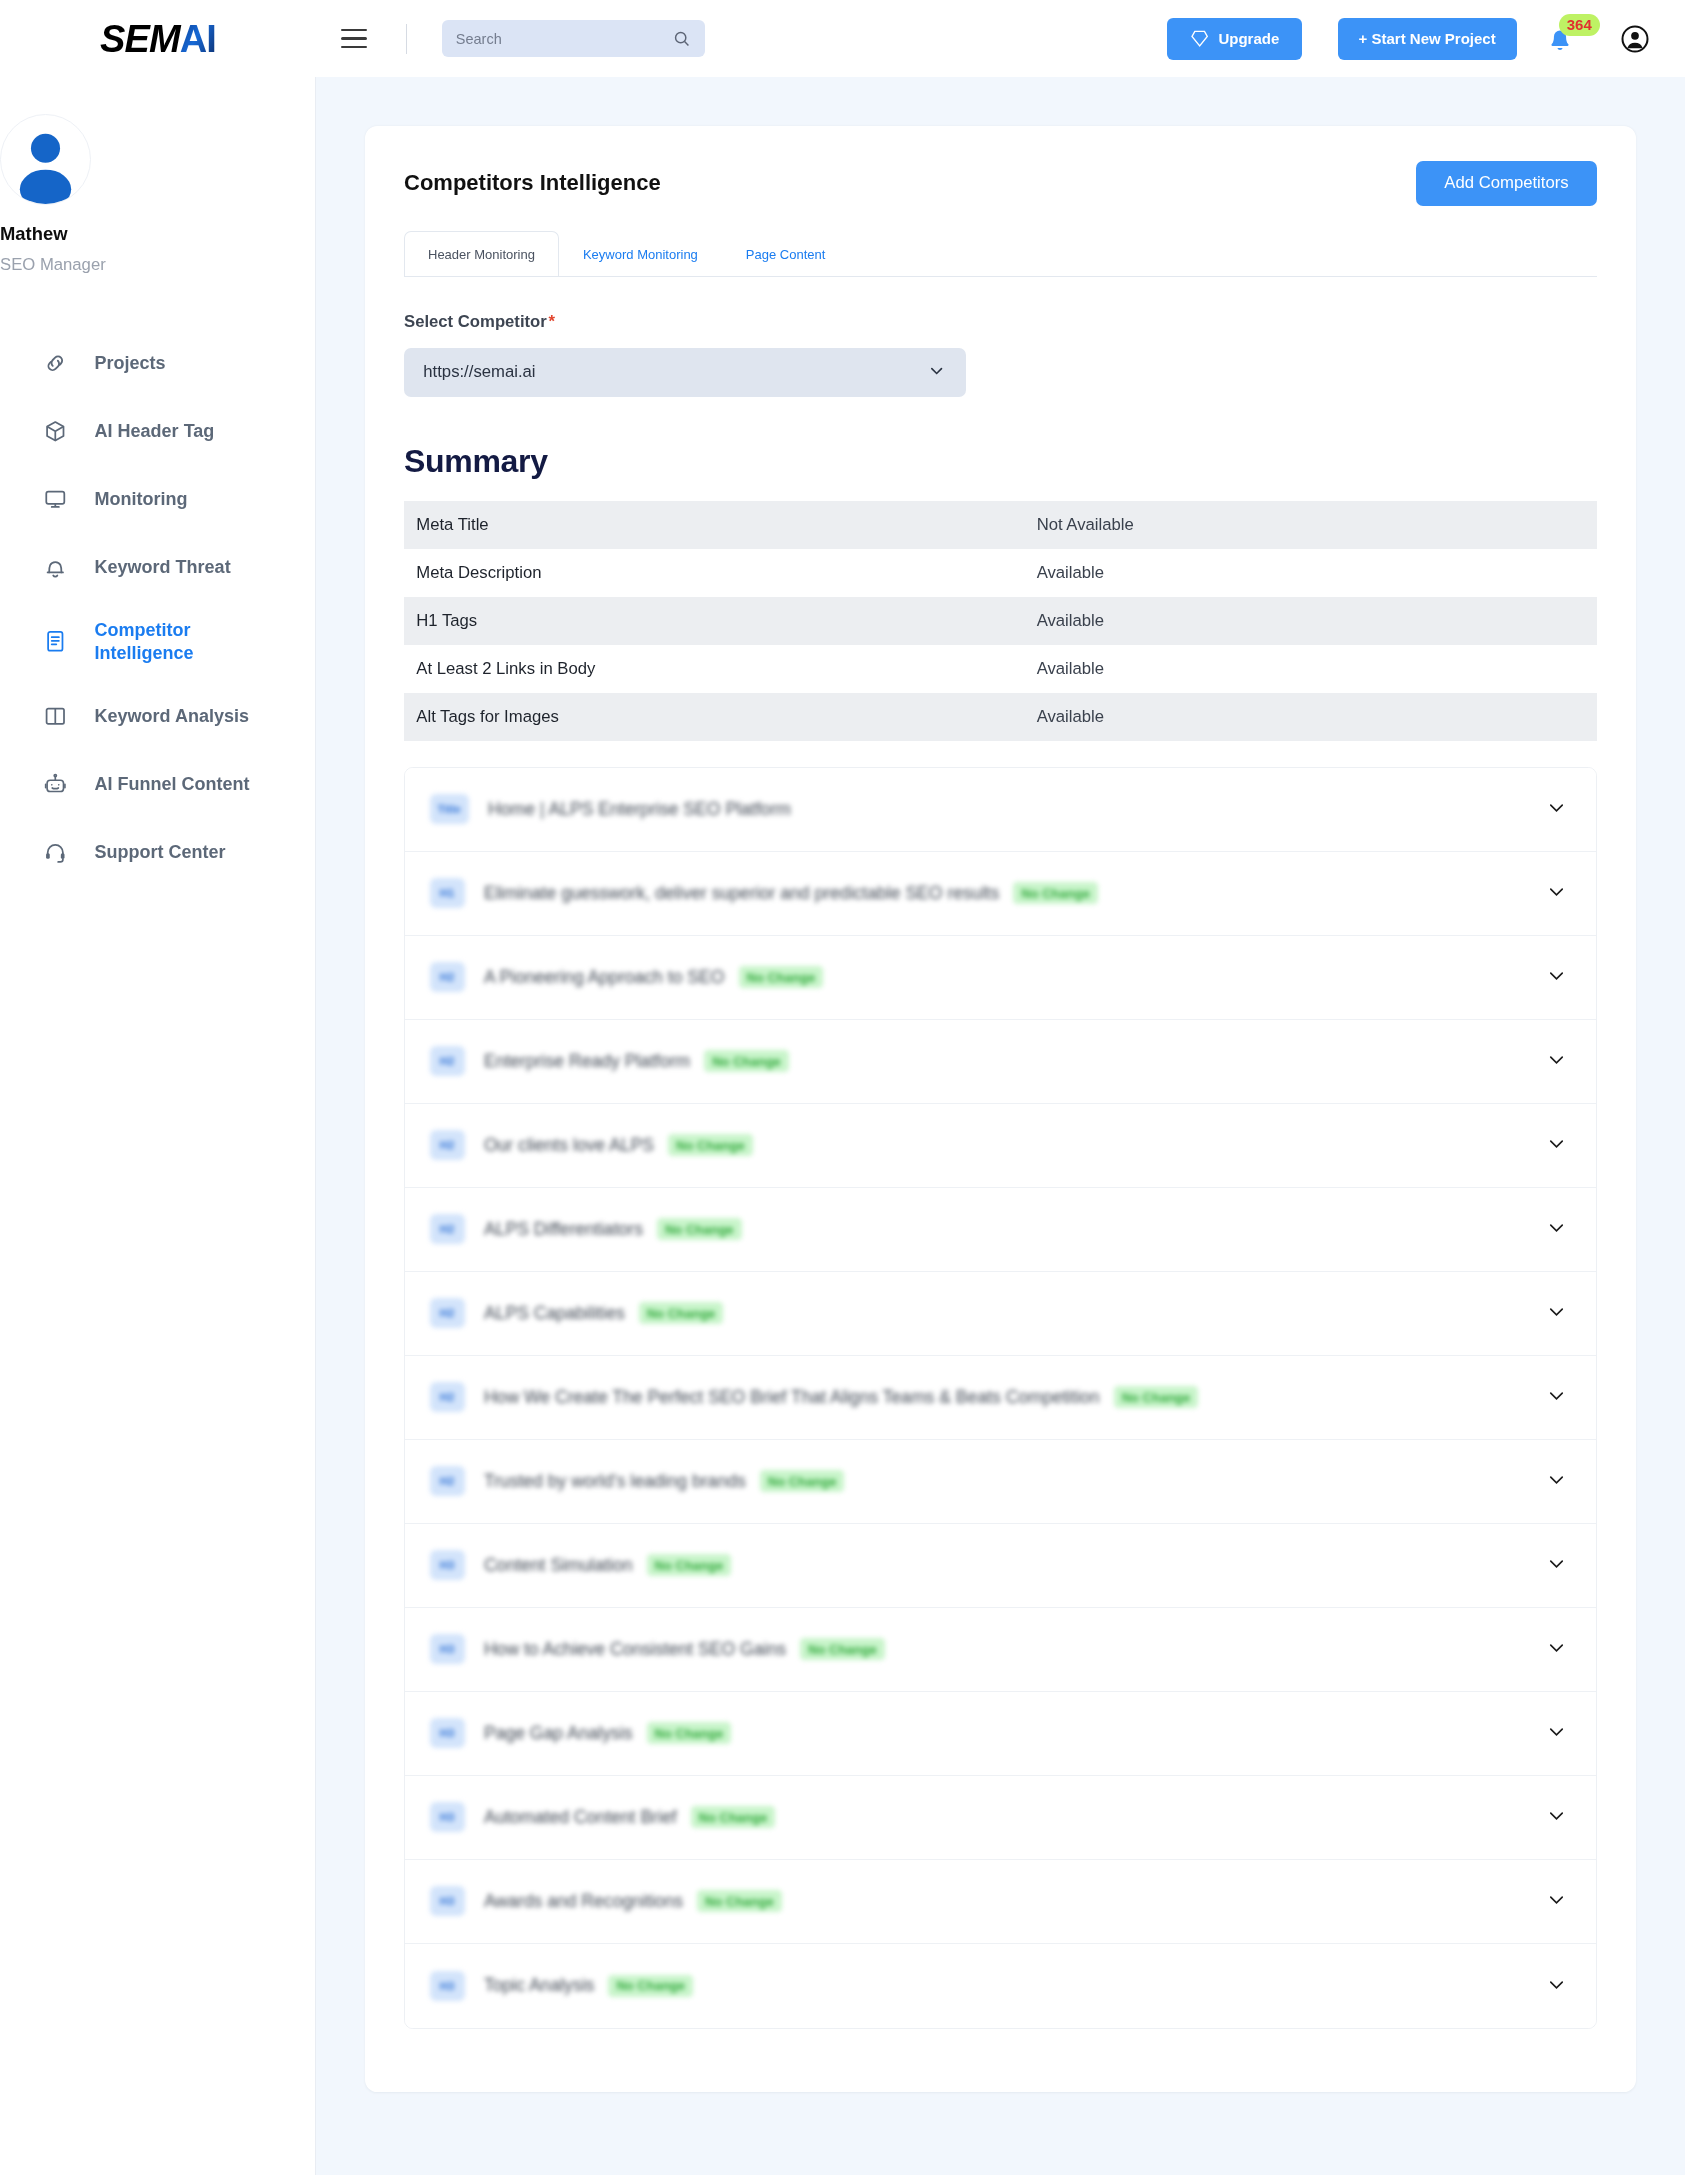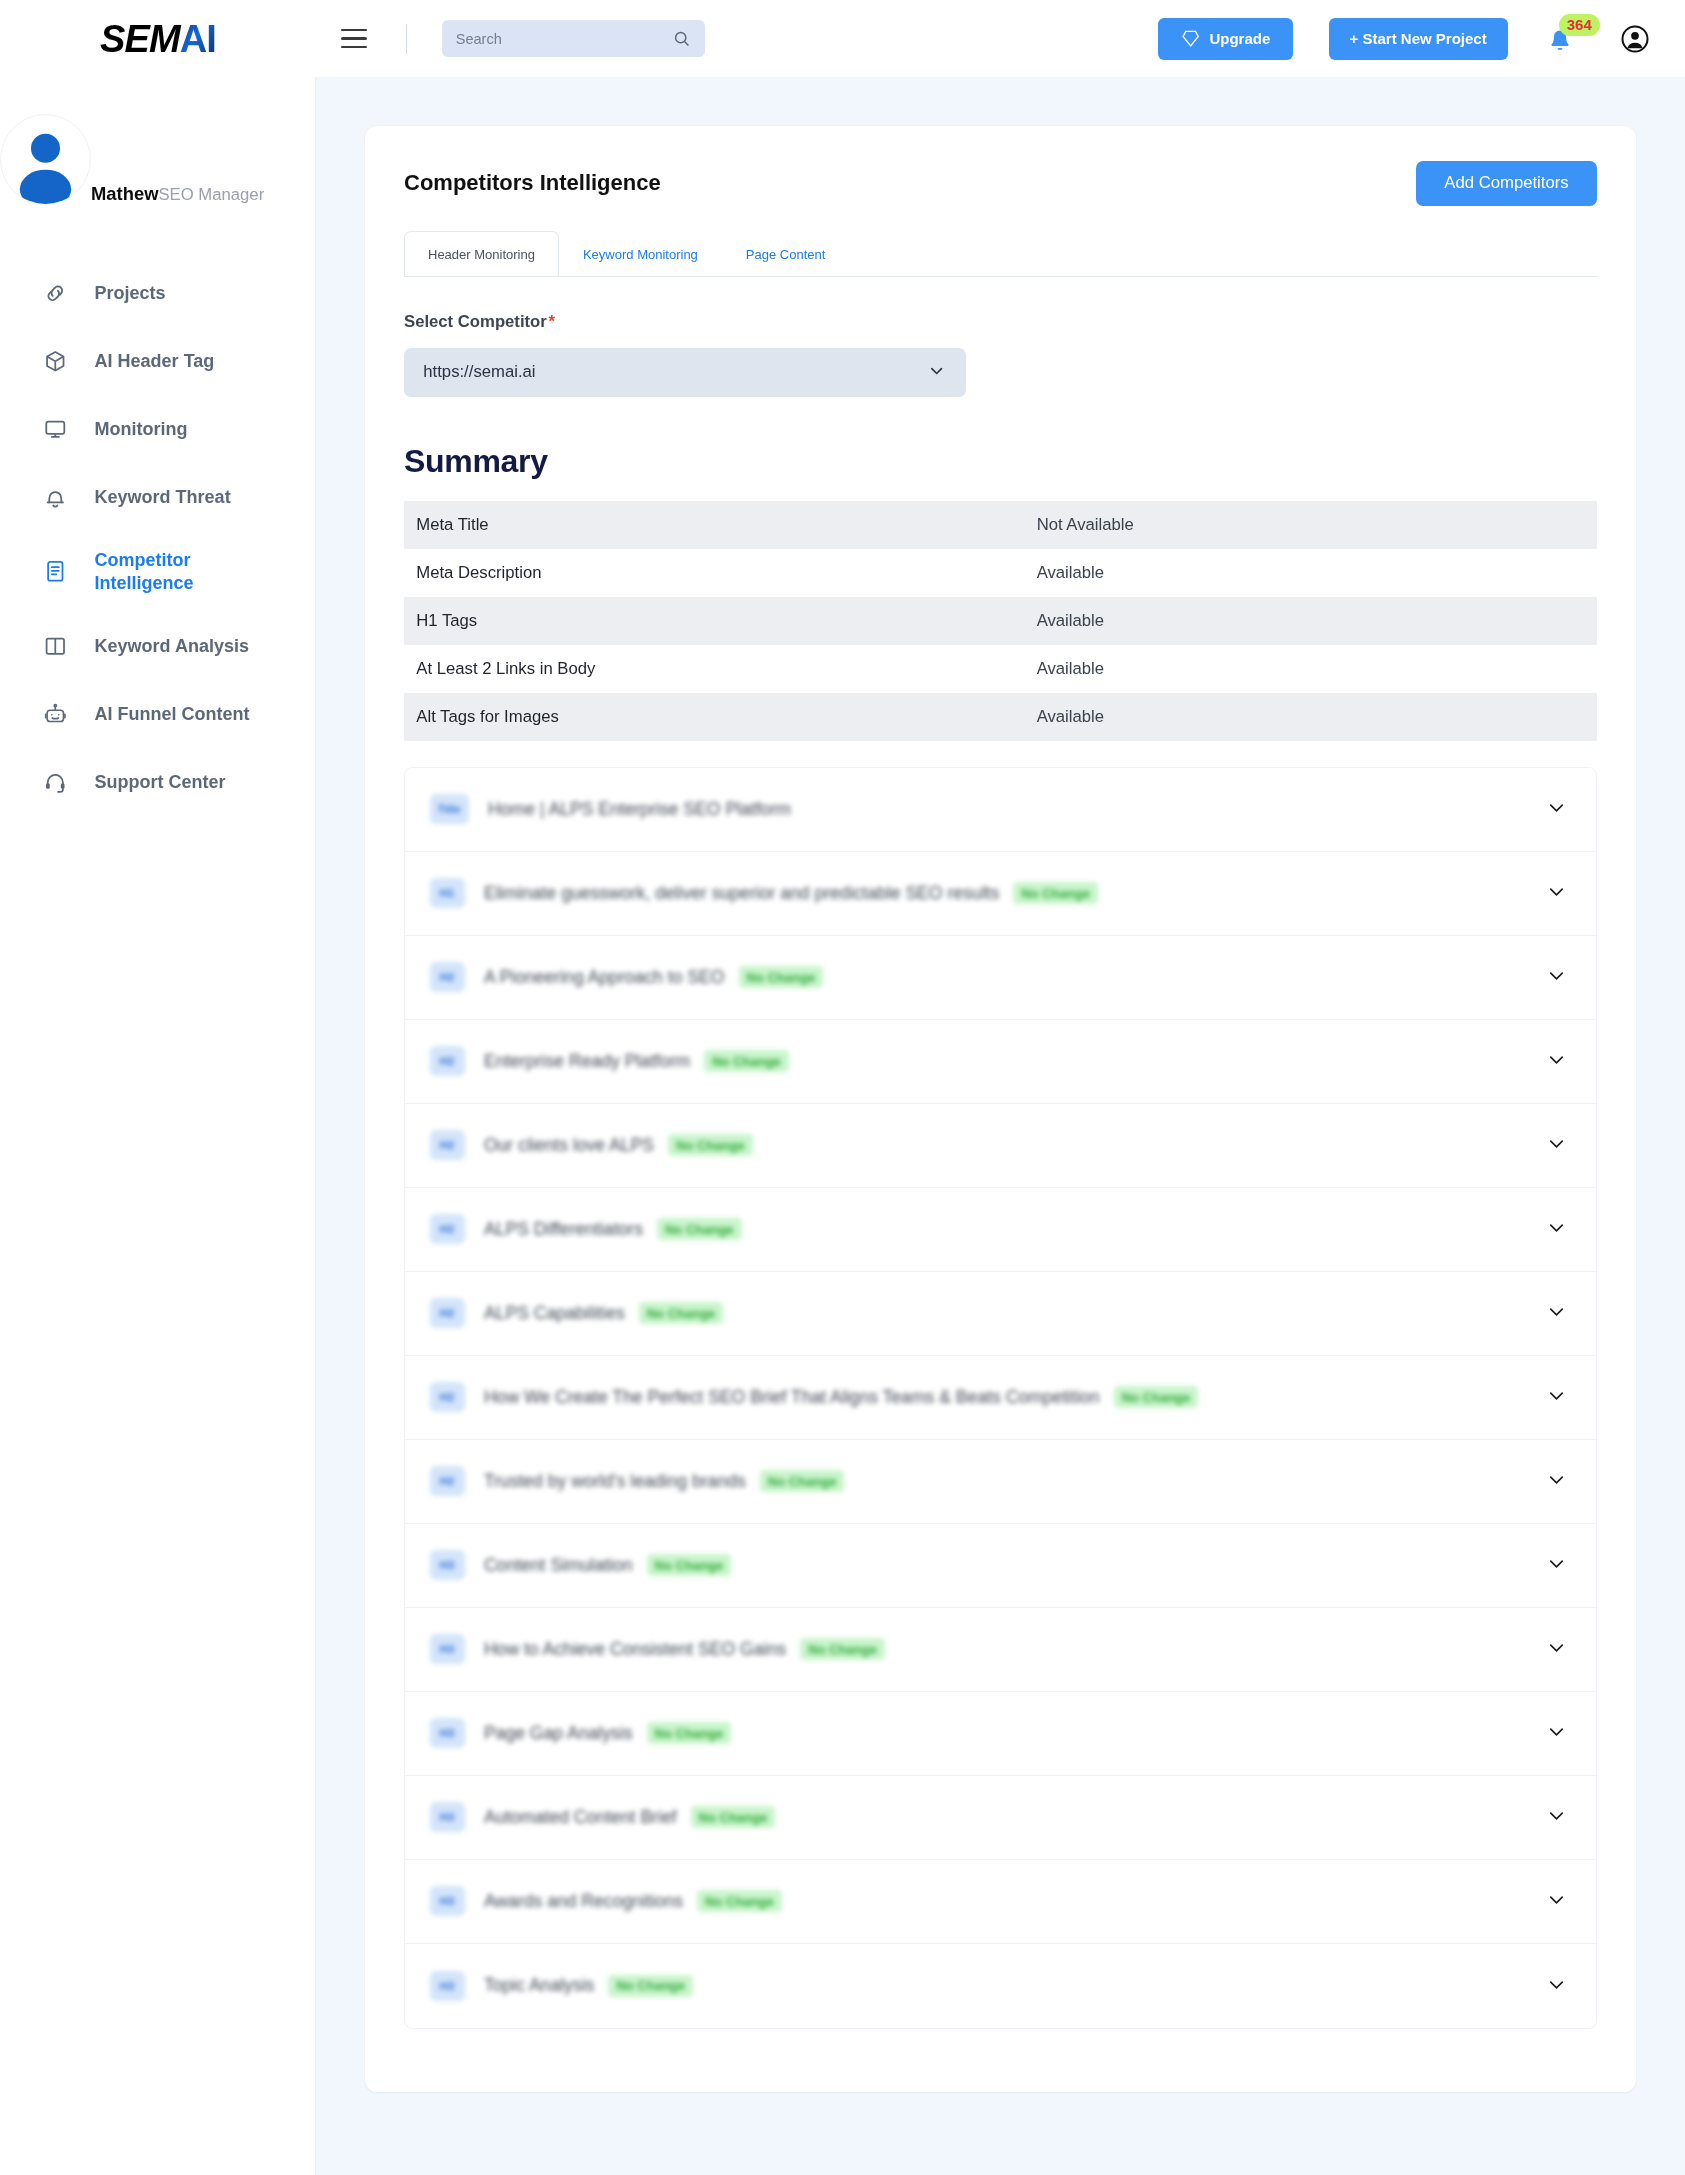--- a/index.html
+++ b/index.html
@@ -82,21 +82,21 @@
     color: #ffffff;
     border: none; border-radius: 6.1px;
     font-family: "Liberation Sans", sans-serif;
     font-size: 15px; font-weight: 700;
     height: 42px;
     display: inline-flex; align-items: center; justify-content: center;
     gap: 8.8px;
     cursor: pointer;
   }
   .btn-upgrade { padding: 0 23px; margin-right: 19.3px; }
-  .btn-newproject { padding: 0 21px; margin-right: 21px; }
+  .btn-newproject { padding: 0 21px; margin-right: 12px; }
   .bell-wrap { position: relative; width: 40px; height: 42px; margin-right: 19.3px; cursor: pointer; }
   .bell-badge {
     position: absolute; top: -3.5px; left: 14px;
     background: #bef264; color: #e03030;
     font-size: 15px; font-weight: 700;
     border-radius: 11.4px; padding: 1.8px 8px;
     line-height: 1.25;
     z-index: 2;
   }
   .bell-glyph { position: absolute; bottom: 1.8px; left: 1.8px; }
@@ -105,21 +105,21 @@
   
   .body-row { flex: 1; display: flex; min-height: 0; }
 
   
   .sidebar {
     width: 316px; min-width: 316px;
     background: #ffffff;
     border-right: 0.9px solid #e9edf3;
     padding-top: 37px;
   }
-  .profile { display: flex; flex-direction: row; align-items: flex-end; }
+  .profile { display: flex; flex-direction: column; align-items: flex-start; }
   .avatar-big {
     width: 91px; height: 91px; border-radius: 50%;
     background: #ffffff;
     border: 0.9px solid #eef1f6;
     display: flex; align-items: flex-end; justify-content: center;
     overflow: hidden;
   }
   .profile-name { font-size: 18.4px; font-weight: 700; color: #0d0d0d; margin-top: 17.6px; }
   .profile-role { font-size: 16.7px; color: #9aa1ad; margin-top: 10.5px; }
 

